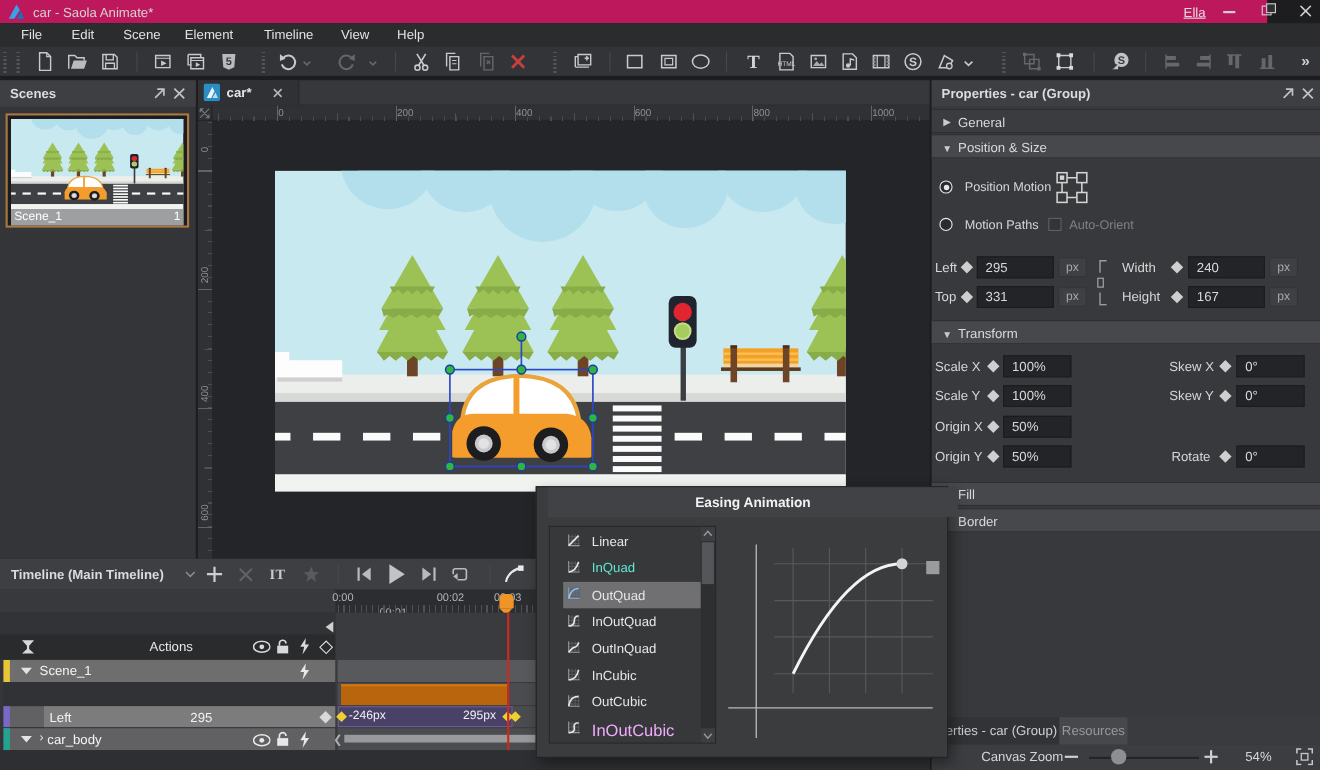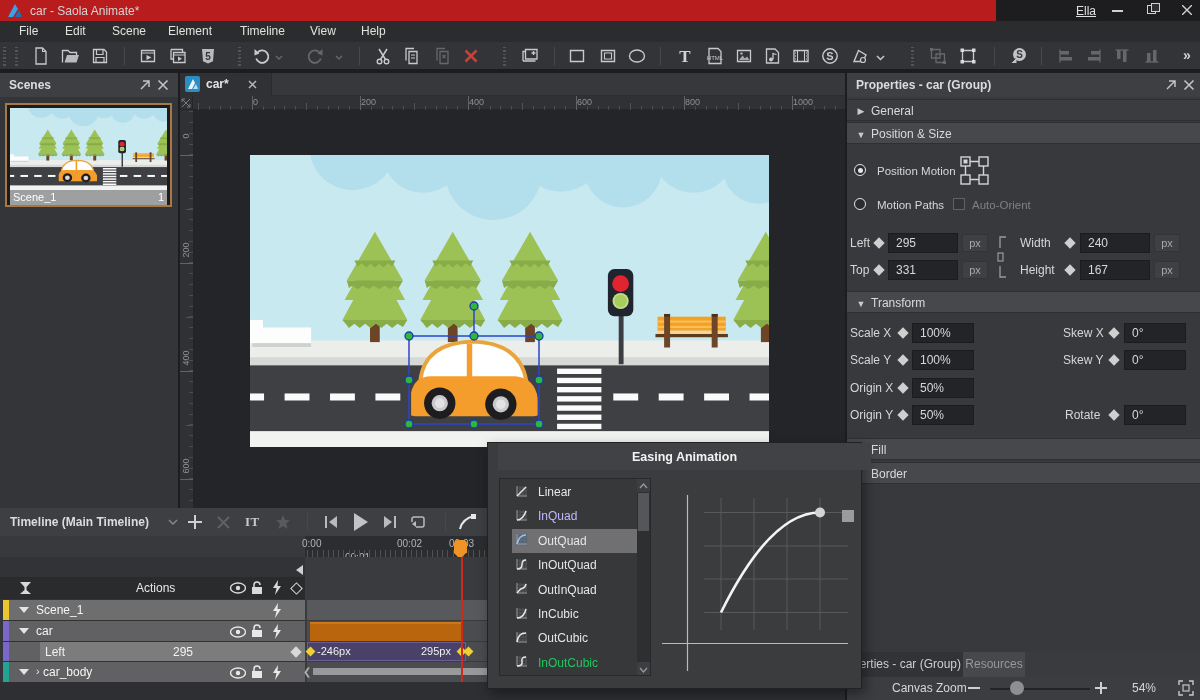--- a/index.html
+++ b/index.html
@@ -1,19 +1,19 @@
 <!DOCTYPE html>
 <html><head><meta charset="utf-8">
 <style>
 *{margin:0;padding:0;box-sizing:border-box;}
 html,body{width:1200px;height:700px;overflow:hidden;background:#1d1d1f;font-family:"Liberation Sans",sans-serif;}
 .abs{position:absolute;}
 #app{position:absolute;left:0;top:0;width:1200px;height:700px;}
 
-#titlebar{left:0;top:0;width:996px;height:21px;background:#b91c1c;color:#d4d4d4;font-size:12px;}
+#titlebar{left:0;top:0;width:1152px;height:21px;background:#be185d;color:#d4d4d4;font-size:12px;}
 #menubar{left:0;top:21px;width:1200px;height:21px;background:#2b2c2e;color:#e2e2e2;font-size:12px;}
 .menuitem{position:absolute;top:3px;}
 #toolbar{left:0;top:42px;width:1200px;height:29px;background:#333438;border-bottom:2px solid #1d1d1f;}
 .tsep{position:absolute;top:5px;width:1px;height:18px;background:#47484c;}
 .grip{position:absolute;top:5px;width:3px;height:20px;background-image:repeating-linear-gradient(to bottom,#54555a 0 1.5px,transparent 1.5px 3.5px);}
 
 .panel{position:absolute;background:#333538;}
 .phead{position:absolute;left:0;top:0;right:0;height:24px;background:#3d3f42;color:#dcdcdc;font-size:12px;font-weight:bold;line-height:24px;padding-left:9px;}
 .picon{position:absolute;top:5px;color:#b9b9b9;font-size:13px;font-weight:normal;}
 
@@ -557,36 +557,20 @@
       <div class="dia" style="left:292px;top:7px;width:9px;height:9px;background:none;border:1.5px solid #dadada;"></div>
     </div>
     <div class="tlrow" style="top:92px;background:#6e6e6e;">
       <div class="abs" style="left:3px;top:0;width:6px;height:20px;background:#e8c732;"></div>
       <span class="tria"></span>
         <span class="rowtxt">Scene_1</span>
       <svg class="abs" style="left:272px;top:3px" width="10" height="15">
           <path d="M6 0 L1 8 H4.5 L3 15 L9 6 H5.5Z" fill="#e8e8e8"></path>
         </svg>
     </div>
-    <div class="tlrow" style="top:113px;background:#616164;">
-      <div class="abs" style="left:3px;top:0;width:6px;height:20px;background:#7a68c8;"></div>
-      <span class="tria"></span>
-        <span class="rowtxt">car</span>
-      <svg class="abs" style="left:230px;top:5px" width="16" height="12">
-          <ellipse cx="8" cy="6" rx="7.5" ry="5" fill="none" stroke="#e8e8e8" stroke-width="1.4"></ellipse>
-          <circle cx="8" cy="6" r="2.2" fill="#e8e8e8"></circle>
-        </svg>
-      <svg class="abs" style="left:251px;top:3px" width="12" height="14">
-          <rect x="1" y="6" width="10" height="7" fill="#e8e8e8"></rect>
-          <path d="M3 6 V4 a3 3 0 0 1 6 0" stroke="#e8e8e8" stroke-width="1.5" fill="none"></path>
-        </svg>
-      <svg class="abs" style="left:272px;top:3px" width="10" height="15">
-          <path d="M6 0 L1 8 H4.5 L3 15 L9 6 H5.5Z" fill="#e8e8e8"></path>
-        </svg>
-    </div>
     <div class="tlrow" style="top:134px;background:#616164;height:19px;">
       <div class="abs" style="left:3px;top:0;width:6px;height:19px;background:#7a68c8;"></div>
       <div class="abs" style="left:40px;top:0;width:265px;height:19px;background:#7c7c7c;"></div>
       <span class="abs" style="left:45px;top:3px;font-size:12px;color:#f2f2f2;">Left</span>
       <span class="abs" style="left:173px;top:3px;font-size:12px;color:#f2f2f2;">295</span>
       <div class="dia" style="left:292px;top:6px;width:8px;height:8px;background:#d8d8d8;"></div>
     </div>
     <div class="tlrow" style="top:154px;background:#616164;">
       <div class="abs" style="left:3px;top:0;width:6px;height:20px;background:#23a392;"></div>
       <span class="tria"></span>
@@ -633,21 +617,21 @@
           <path d="M5 1 V11 M8 1 V11 M11 1 V11 M2 3 H12 M2 6 H12 M2 9 H12" stroke="#606163" stroke-width="0.7" fill="none"></path>
           <path d="M2 1 V11 H12" stroke="#9a9b9d" stroke-width="1" fill="none"></path>
           <path d="M2 11 L11 2" stroke="#e8e8ea" stroke-width="1.5" fill="none"></path>
         </svg>
       <span class="abs" style="left:38px;top:6.0px;font-size:12px;color:#e6e6e8;">Linear</span>
       <svg class="abs" style="left:15px;top:29.9px" width="13" height="13">
           <path d="M5 1 V11 M8 1 V11 M11 1 V11 M2 3 H12 M2 6 H12 M2 9 H12" stroke="#606163" stroke-width="0.7" fill="none"></path>
           <path d="M2 1 V11 H12" stroke="#9a9b9d" stroke-width="1" fill="none"></path>
           <path d="M2 11 Q8 11 11 2" stroke="#e8e8ea" stroke-width="1.5" fill="none"></path>
         </svg>
-      <span class="abs" style="left:38px;top:30.4px;font-size:12px;color:#c4b5fd;">InQuad</span>
+      <span class="abs" style="left:38px;top:30.4px;font-size:12px;color:#5eead4;">InQuad</span>
       <div class="abs" style="left:12px;top:49.5px;width:138px;height:24.4px;background:#707073;"></div>
       <svg class="abs" style="left:15px;top:54.3px" width="13" height="13">
           <rect x="0" y="0" width="13" height="13" fill="#5d7086"></rect>
           <path d="M5 1 V11 M8 1 V11 M11 1 V11 M2 3 H12 M2 6 H12 M2 9 H12" stroke="#606163" stroke-width="0.7" fill="none"></path>
           <path d="M2 1 V11 H12" stroke="#9a9b9d" stroke-width="1" fill="none"></path>
           <path d="M2 11 Q4 2 11 2" stroke="#9fc0e8" stroke-width="1.5" fill="none"></path>
         </svg>
       <span class="abs" style="left:38px;top:54.8px;font-size:12px;color:#e6e6e8;">OutQuad</span>
       <svg class="abs" style="left:15px;top:78.7px" width="13" height="13">
           <path d="M5 1 V11 M8 1 V11 M11 1 V11 M2 3 H12 M2 6 H12 M2 9 H12" stroke="#606163" stroke-width="0.7" fill="none"></path>
@@ -671,21 +655,21 @@
           <path d="M5 1 V11 M8 1 V11 M11 1 V11 M2 3 H12 M2 6 H12 M2 9 H12" stroke="#606163" stroke-width="0.7" fill="none"></path>
           <path d="M2 1 V11 H12" stroke="#9a9b9d" stroke-width="1" fill="none"></path>
           <path d="M2 11 Q3 2 11 2" stroke="#e8e8ea" stroke-width="1.5" fill="none"></path>
         </svg>
       <span class="abs" style="left:38px;top:152.4px;font-size:12px;color:#e6e6e8;">OutCubic</span>
       <svg class="abs" style="left:15px;top:176.3px" width="13" height="13">
           <path d="M5 1 V11 M8 1 V11 M11 1 V11 M2 3 H12 M2 6 H12 M2 9 H12" stroke="#606163" stroke-width="0.7" fill="none"></path>
           <path d="M2 1 V11 H12" stroke="#9a9b9d" stroke-width="1" fill="none"></path>
           <path d="M2 11 Q8 11 7 6.5 Q6 2 11 2" stroke="#e8e8ea" stroke-width="1.5" fill="none"></path>
         </svg>
-      <span class="abs" style="left:38px;top:176.8px;font-size:12px;color:#22c55e;">InOutCubic</span>
+      <span class="abs" style="left:38px;top:176.8px;font-size:15px;color:#f0abfc;">InOutCubic</span>
 
     </div>
     <div class="abs" style="left:149px;top:36px;width:13px;height:196px;background:#2e2f31;">
       <div class="abs" style="left:0;top:0;width:13px;height:13px;background:#3d3e41;"><svg width="13" height="13">
             <path d="M3 8 L6.5 4 L10 8" stroke="#98999b" stroke-width="1.3" fill="none"></path>
           </svg></div>
       <div class="abs" style="left:0;bottom:0;width:13px;height:13px;background:#3d3e41;"><svg width="13" height="13">
             <path d="M3 5 L6.5 9 L10 5" stroke="#98999b" stroke-width="1.3" fill="none"></path>
           </svg></div>
       <div class="abs" style="left:1px;top:14px;width:11px;height:38px;background:#55565a;"></div>

